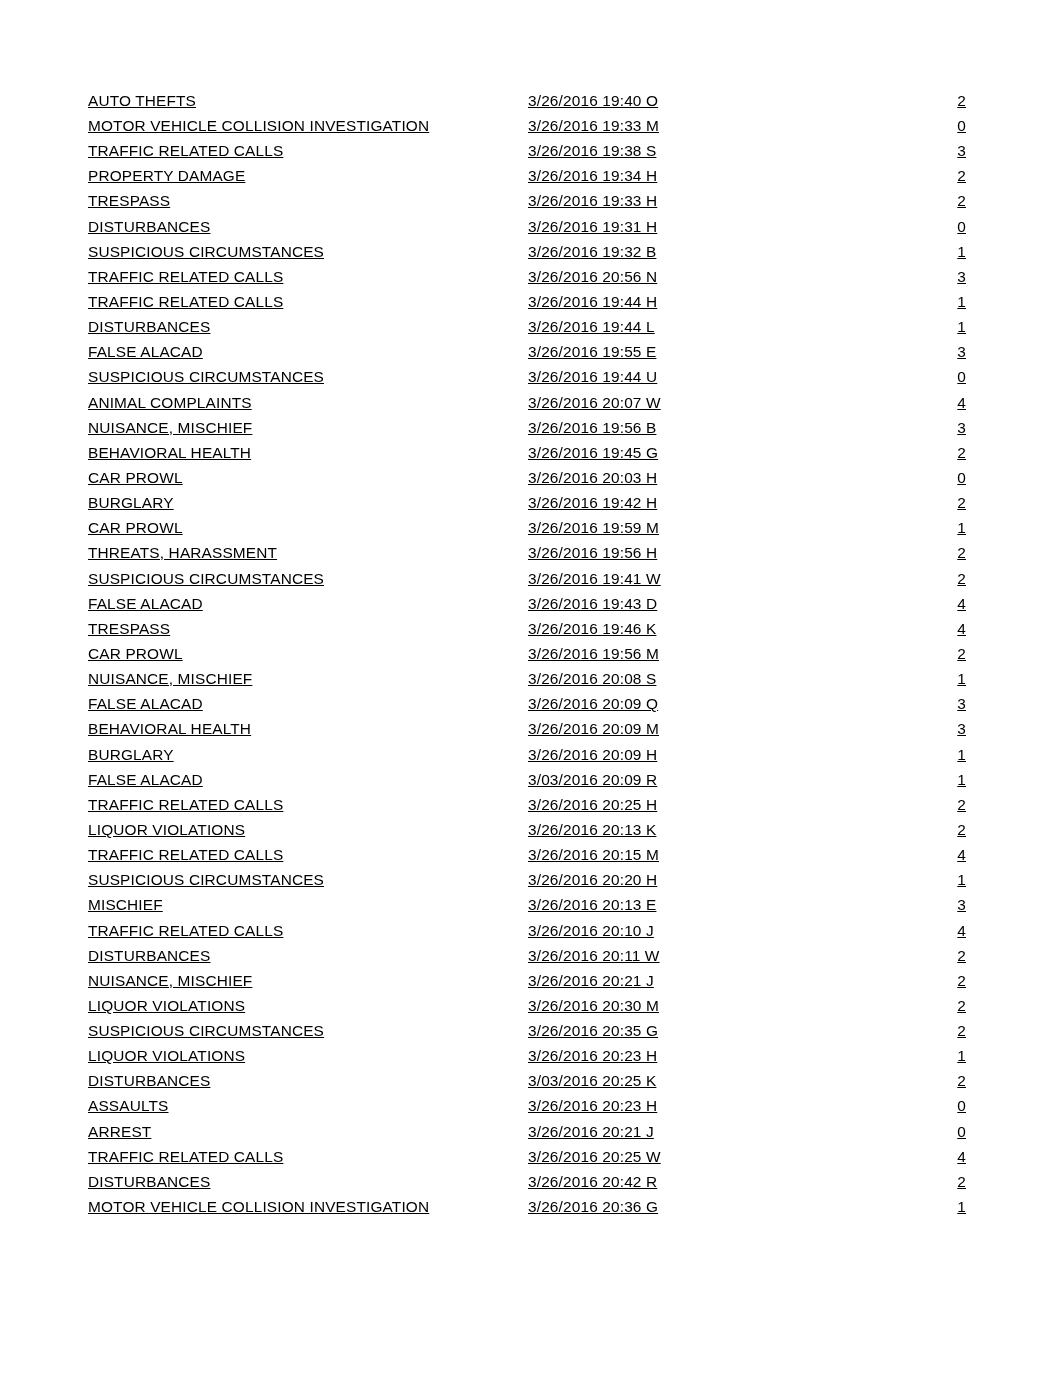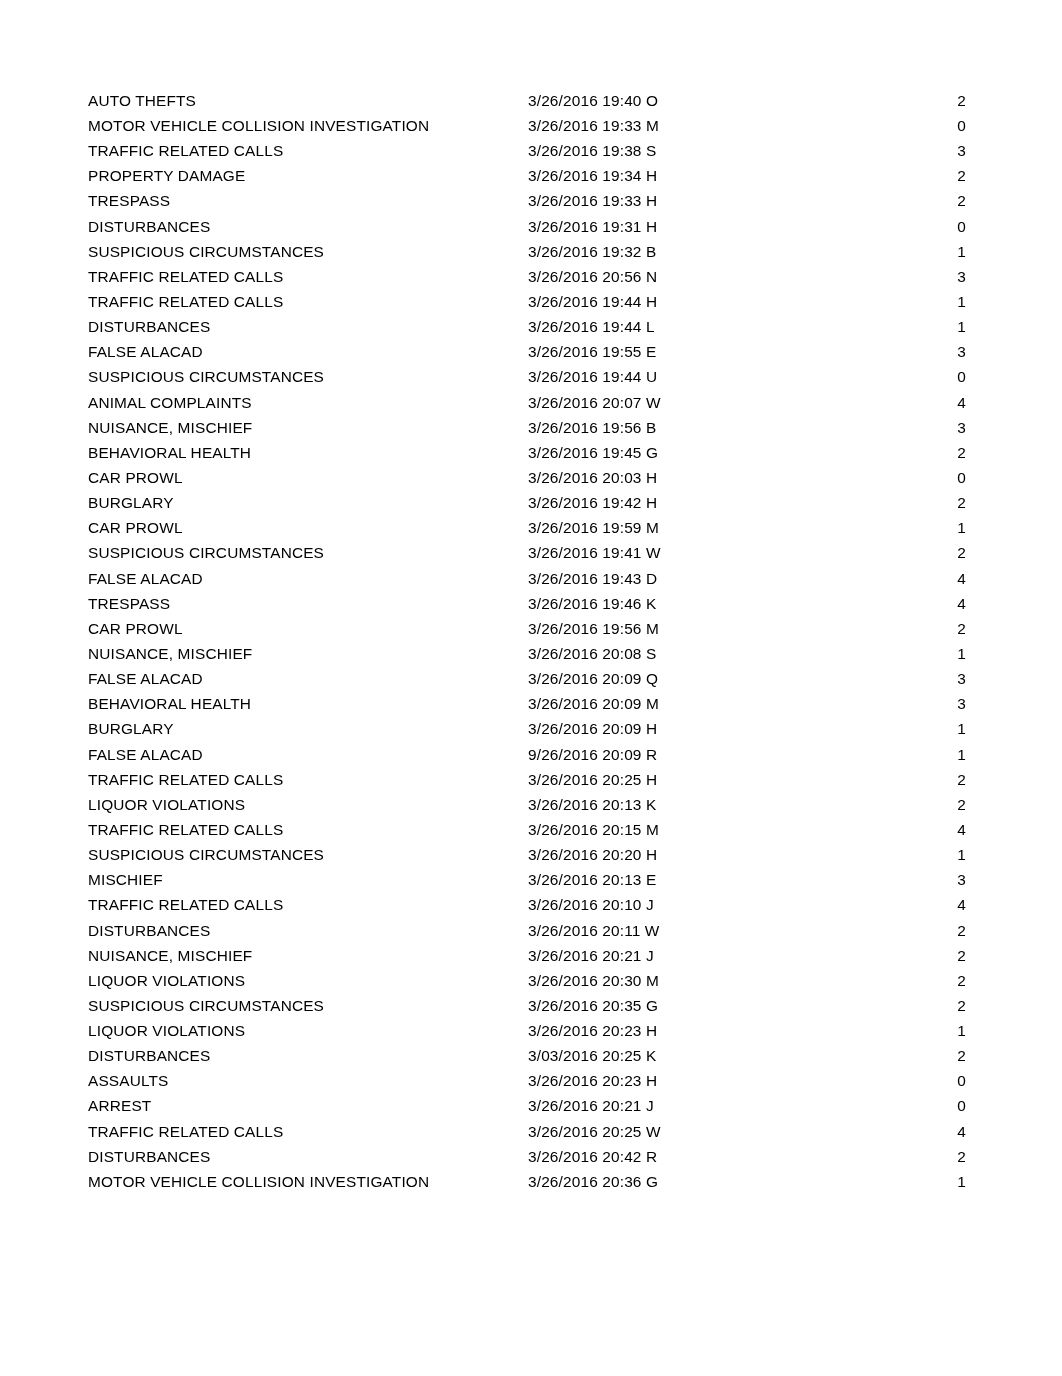--- a/index.html
+++ b/index.html
@@ -25,20 +25,21 @@
   }
   table.log {
     width: 878px;
     border-collapse: collapse;
     table-layout: fixed;
     font-size: 15.4px;
     line-height: 1;
   }
   table.log tr {
     height: 25.15px;
+    text-decoration: underline;
   }
   table.log td {
     padding: 0;
     margin: 0;
     vertical-align: middle;
     white-space: nowrap;
     font-weight: 400;
     letter-spacing: 0.01em;
     border: none;
   }
@@ -146,20 +147,25 @@
           <td class="col-type">BURGLARY</td>
           <td class="col-datetime">3/26/2016 19:42 H</td>
           <td class="col-count">2</td>
         </tr>
         <tr>
           <td class="col-type">CAR PROWL</td>
           <td class="col-datetime">3/26/2016 19:59 M</td>
           <td class="col-count">1</td>
         </tr>
         <tr>
+          <td class="col-type">THREATS, HARASSMENT</td>
+          <td class="col-datetime">3/26/2016 19:56 H</td>
+          <td class="col-count">2</td>
+        </tr>
+        <tr>
           <td class="col-type">SUSPICIOUS CIRCUMSTANCES</td>
           <td class="col-datetime">3/26/2016 19:41 W</td>
           <td class="col-count">2</td>
         </tr>
         <tr>
           <td class="col-type">FALSE ALACAD</td>
           <td class="col-datetime">3/26/2016 19:43 D</td>
           <td class="col-count">4</td>
         </tr>
         <tr>
@@ -187,21 +193,21 @@
           <td class="col-datetime">3/26/2016 20:09 M</td>
           <td class="col-count">3</td>
         </tr>
         <tr>
           <td class="col-type">BURGLARY</td>
           <td class="col-datetime">3/26/2016 20:09 H</td>
           <td class="col-count">1</td>
         </tr>
         <tr>
           <td class="col-type">FALSE ALACAD</td>
-          <td class="col-datetime">9/26/2016 20:09 R</td>
+          <td class="col-datetime">3/03/2016 20:09 R</td>
           <td class="col-count">1</td>
         </tr>
         <tr>
           <td class="col-type">TRAFFIC RELATED CALLS</td>
           <td class="col-datetime">3/26/2016 20:25 H</td>
           <td class="col-count">2</td>
         </tr>
         <tr>
           <td class="col-type">LIQUOR VIOLATIONS</td>
           <td class="col-datetime">3/26/2016 20:13 K</td>

